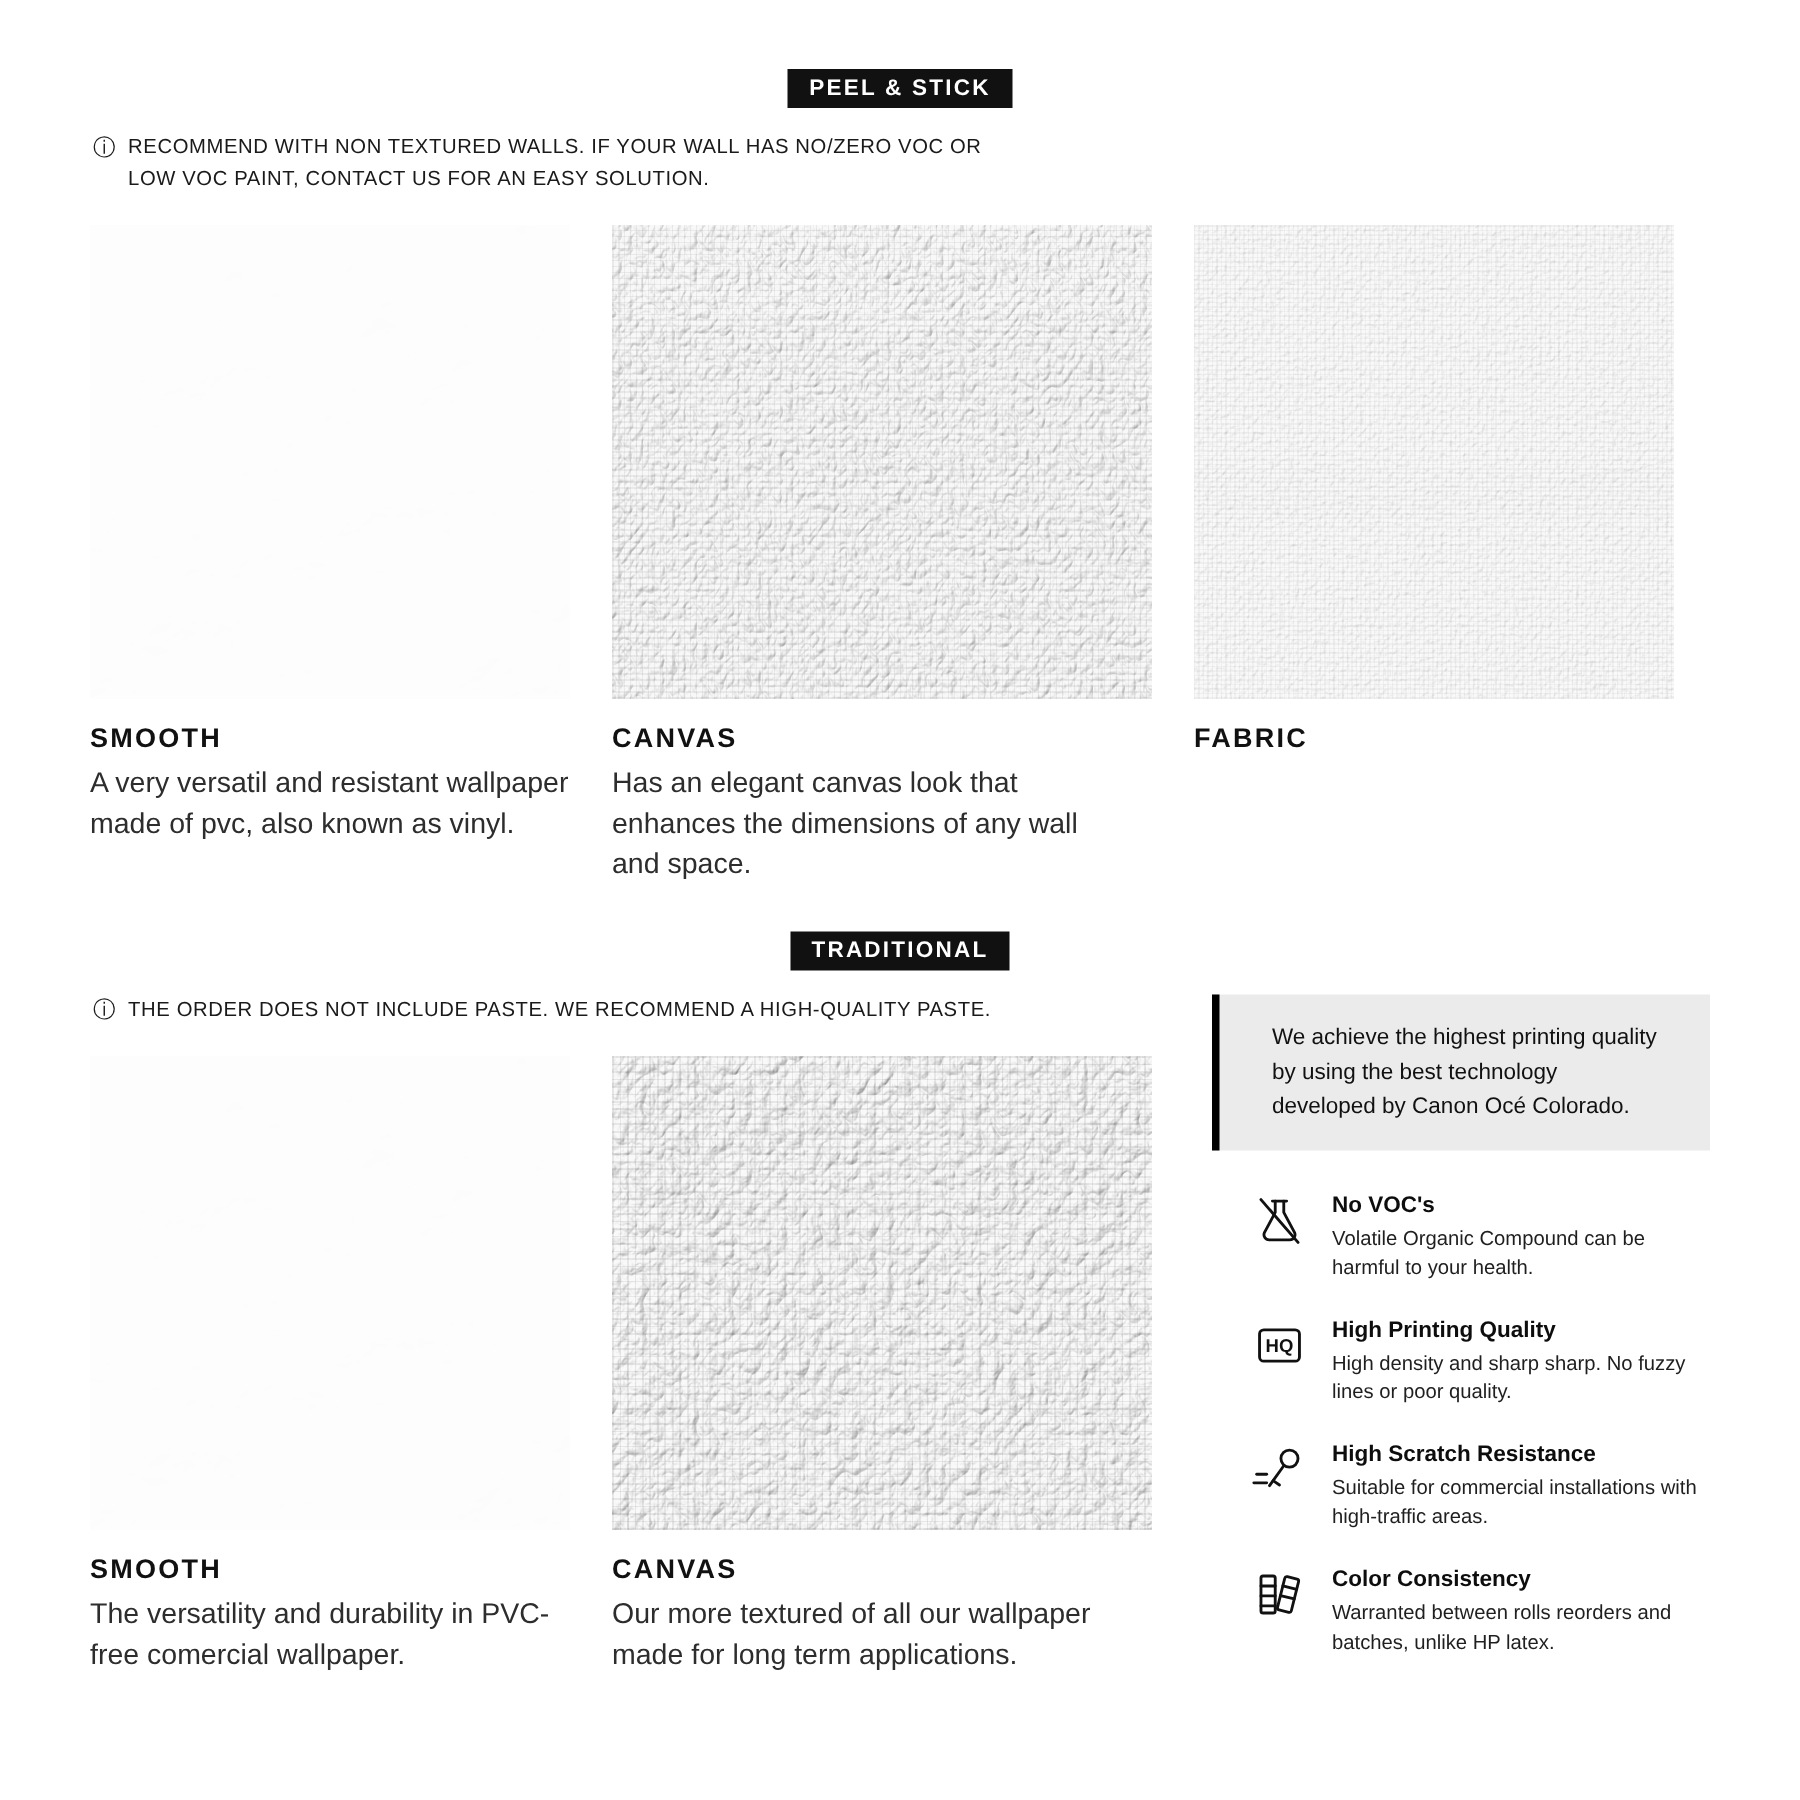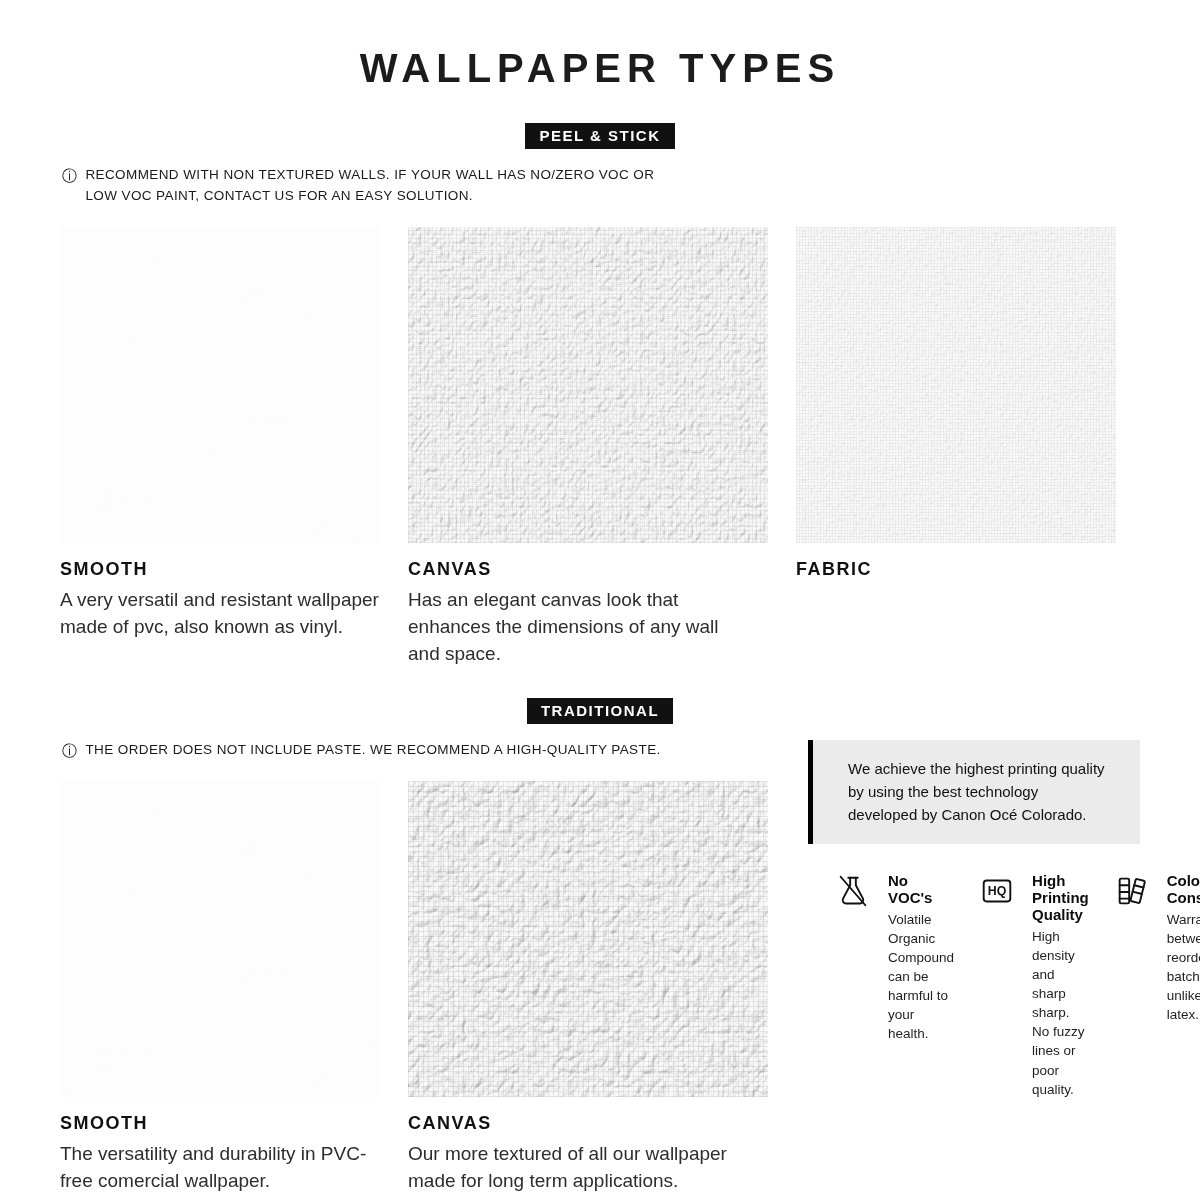--- a/index.html
+++ b/index.html
@@ -41,21 +41,21 @@
 
   .swatch-label { font-size:18px; font-weight:700; letter-spacing:1.5px; margin:16px 0 7px 0; color:#111; }
   .swatch-desc { font-size:19px; color:#2d2d2d; line-height:1.42; max-width:345px; }
 
   .traditional-section { margin-top:30px; }
   .bottom { display:flex; justify-content:space-between; align-items:flex-start; }
   .bottom-left { width:712px; }
 
   .quality { width:332px; }
   .quality-box { background:#ebebeb; border-left:5px solid #000; padding:17px 35px; font-size:15px; line-height:1.55; color:#111; }
-  .features { margin-top:28px; display:flex; flex-direction:row; gap:24px; padding-left:26px; }
+  .features { margin-top:28px; display:flex; flex-direction:column; gap:24px; padding-left:26px; }
   .feature { display:flex; gap:16px; align-items:flex-start; }
   .feature-icon { width:38px; height:38px; flex:none; }
   .feature-icon svg { width:38px; height:38px; display:block; }
   .feature-title { font-size:15px; font-weight:700; margin-bottom:4px; color:#0d0d0d; }
   .feature-desc { font-size:13.5px; color:#1f1f1f; line-height:1.42; }
 
   .ico-stroke { stroke:#111; stroke-width:2; fill:none; stroke-linecap:round; stroke-linejoin:round; }
   .hq-text { font-family:"Liberation Sans", sans-serif; font-size:13px; font-weight:700; fill:#111; }
 </style>
 </head>
@@ -85,21 +85,20 @@
       <feTurbulence type="turbulence" baseFrequency="0.085 0.075" numOctaves="3" seed="4"></feTurbulence>
       <feDiffuseLighting lighting-color="#ffffff" surfaceScale="3" diffuseConstant="1.05">
         <feDistantLight azimuth="235" elevation="60"></feDistantLight>
       </feDiffuseLighting>
     </filter>
   </defs>
 </svg>
 
 <div class="page">
 
-  <h1 class="title">WALLPAPER TYPES</h1>
 
   <div class="section-header">
     <span class="badge">PEEL &amp; STICK</span>
     <span class="rule"></span>
   </div>
 
   <div class="note">
     <span class="info-glyph">ⓘ</span>
     <span class="note-text-narrow">RECOMMEND WITH NON TEXTURED WALLS. IF YOUR WALL HAS NO/ZERO VOC OR LOW VOC PAINT, CONTACT US FOR AN EASY SOLUTION.</span>
   </div>
@@ -209,20 +208,35 @@
                 <rect class="ico-stroke" x="6" y="9" width="28" height="22" rx="3"></rect>
                 <text class="hq-text" x="20" y="24.5" text-anchor="middle">HQ</text>
               </svg>
             </span>
             <div>
               <div class="feature-title">High Printing Quality</div>
               <div class="feature-desc">High density and sharp sharp. No fuzzy lines or poor quality.</div>
             </div>
           </div>
 
+          <div class="feature">
+            <span class="feature-icon">
+              <svg viewBox="0 0 40 40" aria-hidden="true">
+                <path class="ico-stroke" d="M4 23h7"></path>
+                <path class="ico-stroke" d="M2 29h9"></path>
+                <circle class="ico-stroke" cx="27" cy="12" r="6"></circle>
+                <path class="ico-stroke" d="M23 17L13 31"></path>
+                <path class="ico-stroke" d="M15.5 27.5l4.5 3"></path>
+              </svg>
+            </span>
+            <div>
+              <div class="feature-title">High Scratch Resistance</div>
+              <div class="feature-desc">Suitable for commercial installations with high-traffic areas.</div>
+            </div>
+          </div>
 
           <div class="feature">
             <span class="feature-icon">
               <svg viewBox="0 0 40 40" aria-hidden="true">
                 <rect class="ico-stroke" x="7" y="7" width="10" height="26" rx="1.5"></rect>
                 <path class="ico-stroke" d="M7 14h10M7 21h10M7 28h10"></path>
                 <g transform="rotate(14 26 20)">
                   <rect class="ico-stroke" x="21" y="8" width="10" height="24" rx="1.5"></rect>
                   <path class="ico-stroke" d="M21 15h10M21 22h10"></path>
                 </g>

